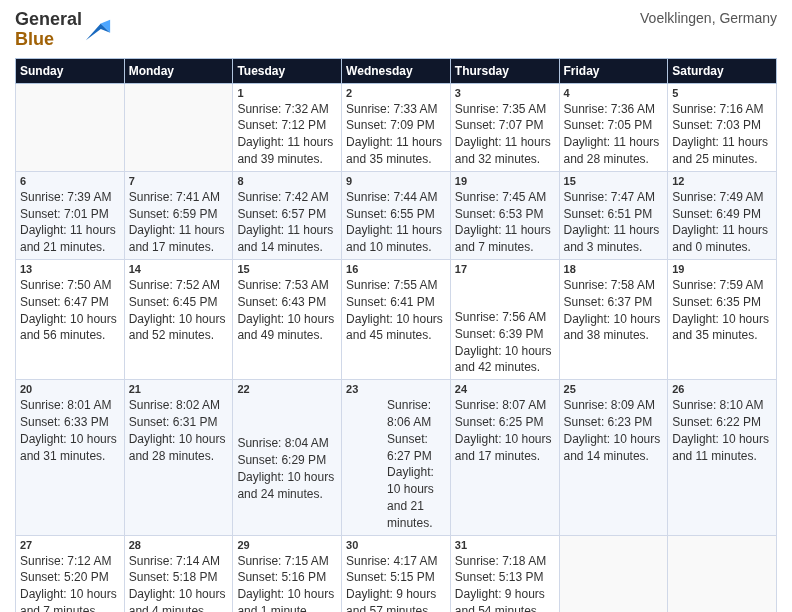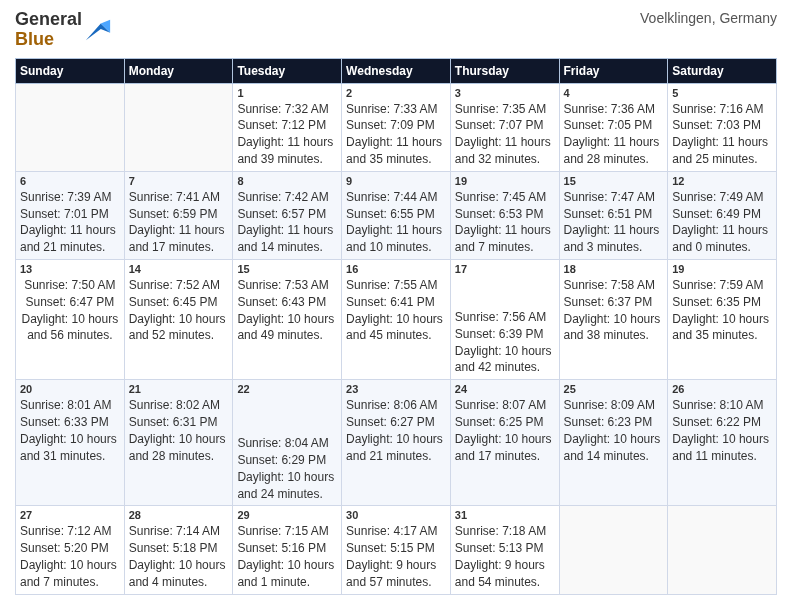--- a/index.html
+++ b/index.html
@@ -205,21 +205,21 @@
           <td>
             <span class="day-num">12</span>
             <div class="day-info" style="white-space: pre-line;">Sunrise: 7:49 AM
 Sunset: 6:49 PM
 Daylight: 11 hours and 0 minutes.</div>
           </td>
         </tr>
         <tr>
           <td>
             <span class="day-num">13</span>
-            <div class="day-info" style="white-space: pre-line; text-align: center;">Sunrise: 7:50 AM
+            <div class="day-info" style="white-space: pre-line;">Sunrise: 7:50 AM
 Sunset: 6:47 PM
 Daylight: 10 hours and 56 minutes.</div>
           </td>
           <td>
             <span class="day-num">14</span>
             <div class="day-info" style="white-space: pre-line;">Sunrise: 7:52 AM
 Sunset: 6:45 PM
 Daylight: 10 hours and 52 minutes.</div>
           </td>
           <td>
@@ -267,21 +267,21 @@
 Daylight: 10 hours and 28 minutes.</div>
           </td>
           <td>
             <span class="day-num">22</span>
             <div class="day-info" style="white-space: pre-line; margin-top: 40px;">Sunrise: 8:04 AM
 Sunset: 6:29 PM
 Daylight: 10 hours and 24 minutes.</div>
           </td>
           <td>
             <span class="day-num">23</span>
-            <div class="day-info" style="white-space: pre-line;">Sunrise: 8:06 AM
+            <div class="day-info" style="white-space: pre-line; margin-left: 41px;">Sunrise: 8:06 AM
 Sunset: 6:27 PM
 Daylight: 10 hours and 21 minutes.</div>
           </td>
           <td>
             <span class="day-num">24</span>
             <div class="day-info" style="white-space: pre-line;">Sunrise: 8:07 AM
 Sunset: 6:25 PM
 Daylight: 10 hours and 17 minutes.</div>
           </td>
           <td>

